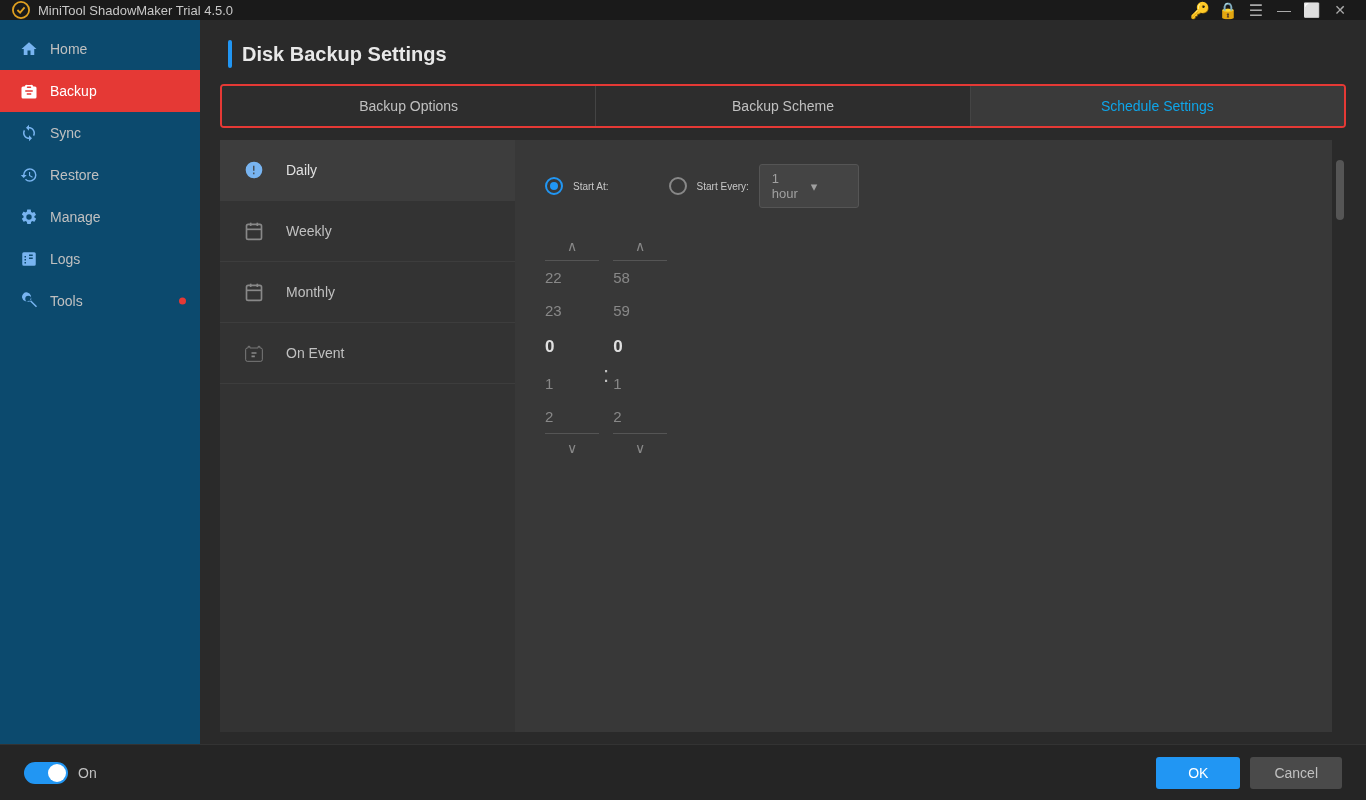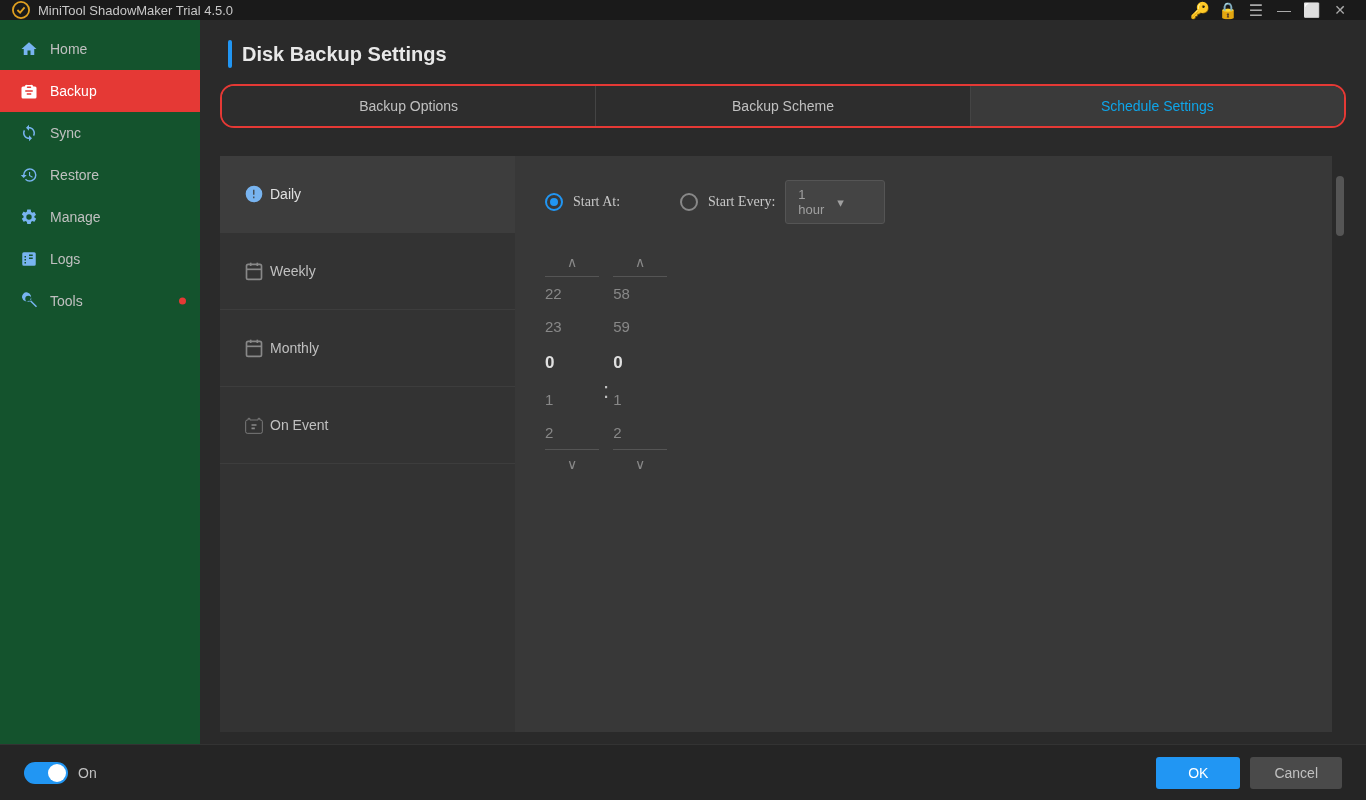--- a/index.html
+++ b/index.html
@@ -47,21 +47,21 @@
     
     .app-body {
       display: flex;
       flex: 1;
       overflow: hidden;
     }
 
     
     .sidebar {
       width: 200px;
-      background: #14532d;
+      background: #0c4a6e;
       display: flex;
       flex-direction: column;
       flex-shrink: 0;
     }
     .sidebar-nav {
       flex: 1;
       padding-top: 8px;
     }
     .sidebar-item {
       display: flex;
@@ -125,23 +125,23 @@
     }
     .page-header-title {
       font-size: 20px;
       font-weight: 600;
       color: #e8e8e8;
     }
 
     
     .tab-bar {
       display: flex;
-      margin: 0 20px 16px 20px;
+      margin: 0 20px 0 20px;
       border: 2px solid #e53935;
-      border-radius: 14px;
+      border-radius: 4px;
       overflow: hidden;
       justify-content: center;
     }
     .tab-item {
       flex: 1;
       padding: 12px 20px;
       background: #2d2d2d;
       cursor: pointer;
       font-size: 14px;
       color: #c0c0c0;
@@ -168,22 +168,22 @@
     .schedule-sidebar {
       width: 295px;
       background: #333;
       flex-shrink: 0;
       display: flex;
       flex-direction: column;
     }
     .schedule-item {
       display: flex;
       align-items: center;
-      gap: 6px;
-      padding: 28px 24px;
+      gap: 22px;
+      padding: 20px 24px;
       cursor: pointer;
       font-size: 14px;
       color: #c0c0c0;
       border-bottom: 1px solid #3d3d3d;
     }
     .schedule-item.active {
       background: #3d3d3d;
       color: #e0e0e0;
     }
     .schedule-item svg { width: 20px; height: 20px; flex-shrink: 0; }
@@ -220,23 +220,22 @@
     .radio-circle.selected {
       border-color: #2196f3;
     }
     .radio-circle.selected::after {
       content: '';
       width: 8px; height: 8px;
       background: #2196f3;
       border-radius: 50%;
     }
     .radio-label {
-      font-size: 14px;
+      font-size: 10px;
       color: #c8c8c8;
-      font-family: Liberation Serif, serif;
     }
 
     
     .start-every-dropdown {
       background: #444;
       border: 1px solid #555;
       border-radius: 3px;
       padding: 6px 12px;
       color: #a0a0a0;
       font-size: 13px;

